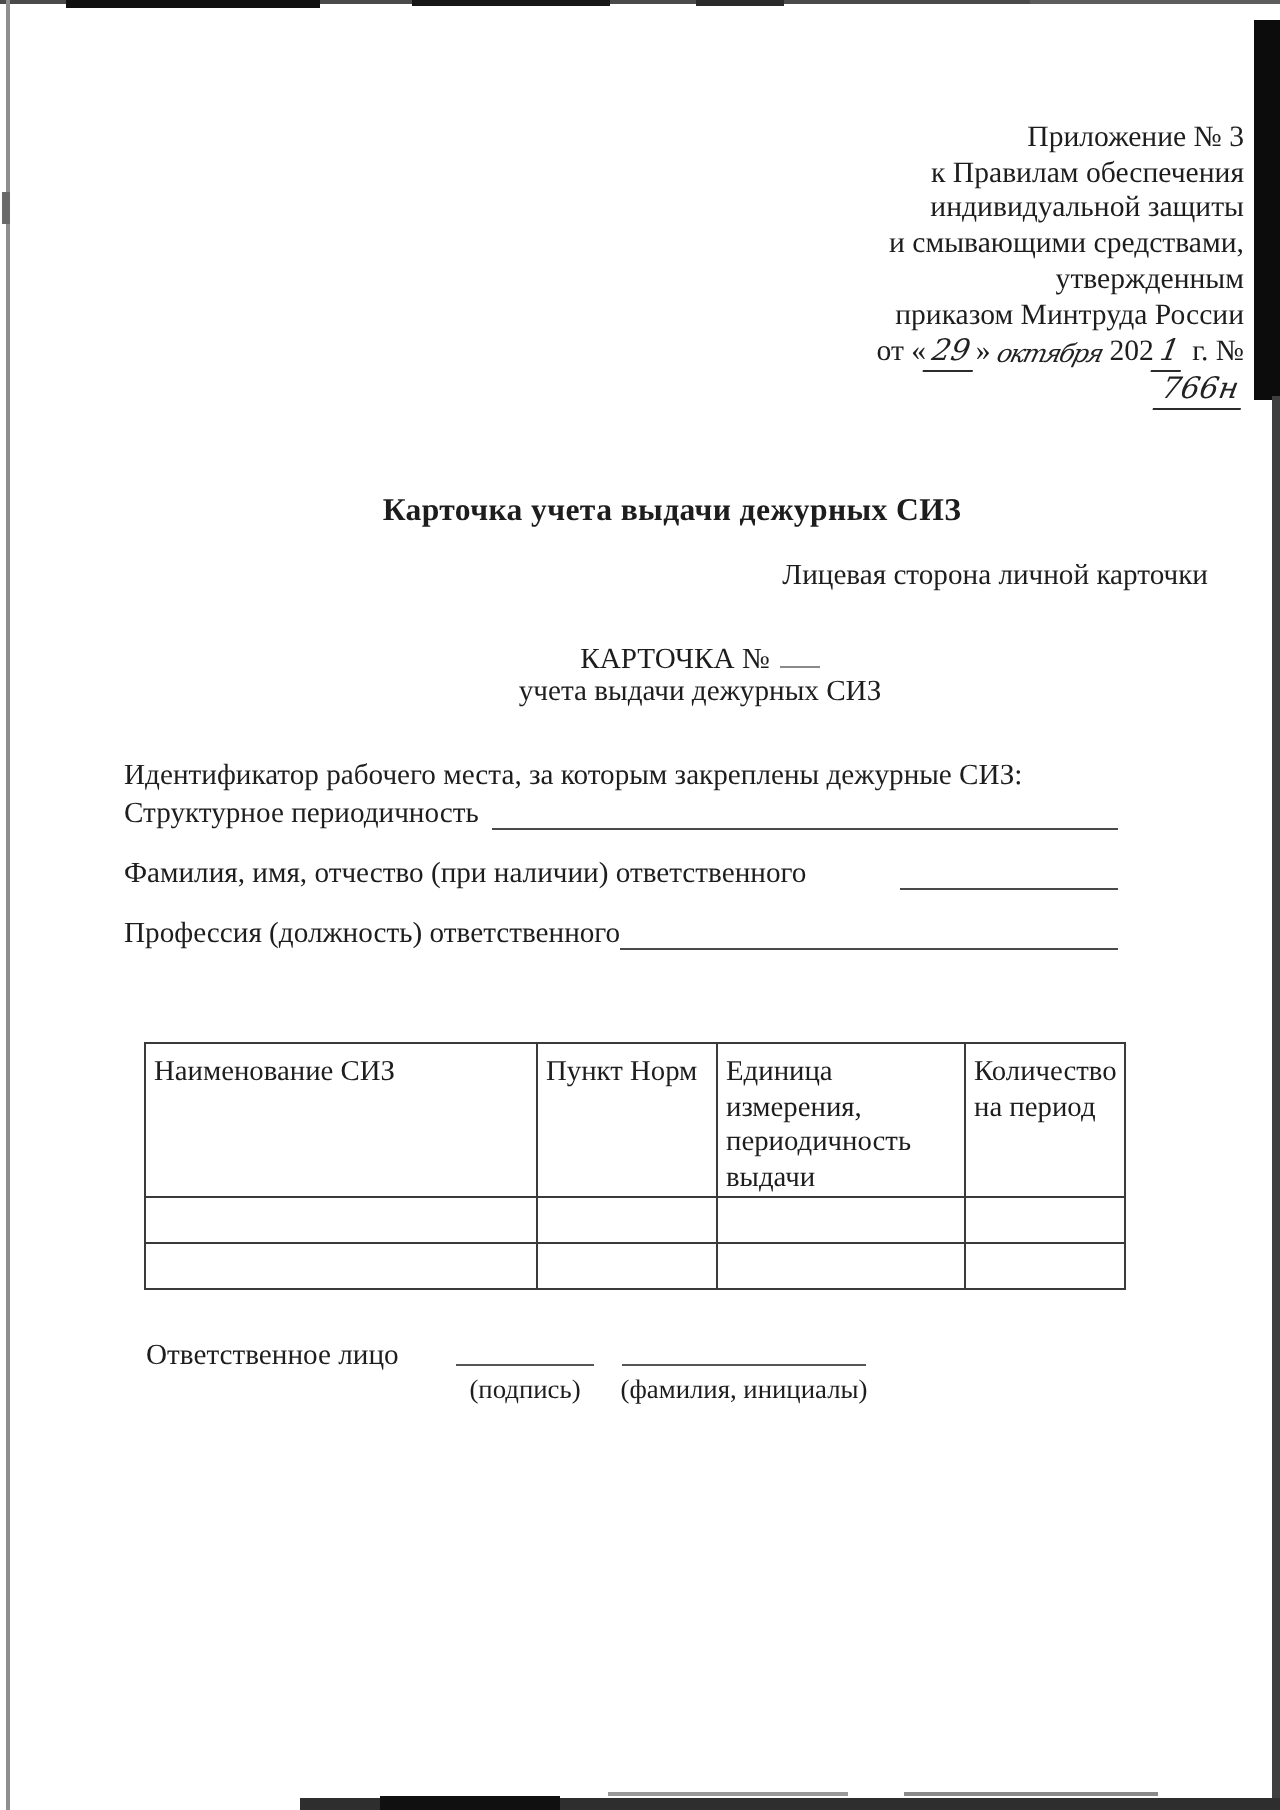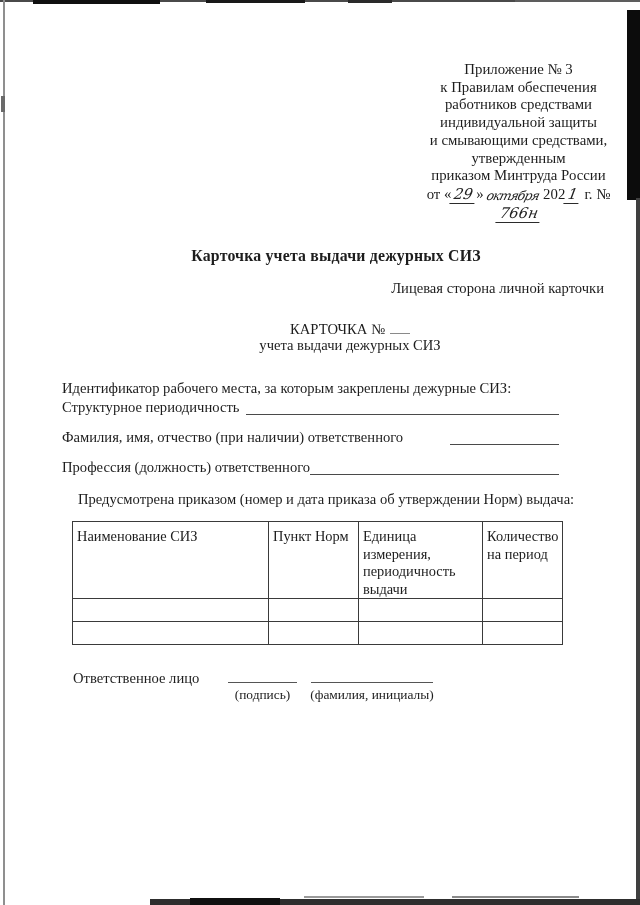--- a/index.html
+++ b/index.html
@@ -13,21 +13,21 @@
     background:#ffffff; overflow:hidden;
   }
   .abs { position:absolute; }
 
   
   .art { position:absolute; pointer-events:none; }
 
   
   .appendix {
     left:415px; top:61px; width:207px;
-    text-align:center; font-size:14.8px; line-height:17.7px;
+    text-align:right; font-size:14.8px; line-height:17.7px;
   }
   .hw {
     font-family:"DejaVu Serif",serif; font-style:italic;
     display:inline-block; transform:skewX(-10deg);
     color:#222;
   }
   .hw.u { border-bottom:1px solid #2b2b2b; padding:0 3px; }
   .hw.month { font-size:12.5px; letter-spacing:-1px; transform:skewX(-14deg) translateY(1px); }
 
   .recommended { right:34px; top:219px; font-size:15px; }
@@ -105,21 +105,20 @@
   <div class="art" style="left:636px;top:198px;width:4px;height:707px;background:#3f3f3f;"></div>
 
   <div class="art" style="left:150px;top:899px;width:490px;height:6px;background:#2e2e2e;"></div>
   <div class="art" style="left:190px;top:898px;width:90px;height:7px;background:#101010;"></div>
   <div class="art" style="left:304px;top:896px;width:120px;height:2px;background:#9a9a9a;"></div>
   <div class="art" style="left:452px;top:896px;width:127px;height:2px;background:#8a8a8a;"></div>
 
   <div class="abs appendix">
     <div>Приложение № 3</div>
     <div>к Правилам обеспечения</div>
-    <div>работников средствами</div>
     <div>индивидуальной защиты</div>
     <div>и смывающими средствами,</div>
     <div>утвержденным</div>
     <div>приказом Минтруда России</div>
     <div><span>от «</span><span class="hw u">29</span><span>»</span>
       <span class="hw month">октября</span>
       <span>202</span><span class="hw u">1</span>
       <span>г. №</span>
       <span class="hw u">766н</span></div>
   </div>
@@ -144,21 +143,20 @@
   <div class="abs field-row row-fio">
     <span class="lbl">Фамилия, имя, отчество (при наличии) ответственного</span>
     <span class="fill gap"></span>
   </div>
 
   <div class="abs field-row row-prof">
     <span class="lbl">Профессия (должность) ответственного</span>
     <span class="fill"></span>
   </div>
 
-  <div class="abs table-intro">Предусмотрена приказом (номер и дата приказа об утверждении Норм) выдача:</div>
 
   <table class="abs siz-table">
     <tbody>
         <tr class="hdr">
       <td class="c1">Наименование СИЗ</td>
       <td class="c2">Пункт Норм</td>
       <td class="c3">Единица измерения, периодичность выдачи</td>
       <td class="c4">Количество на период</td>
     </tr>
     <tr class="data">

